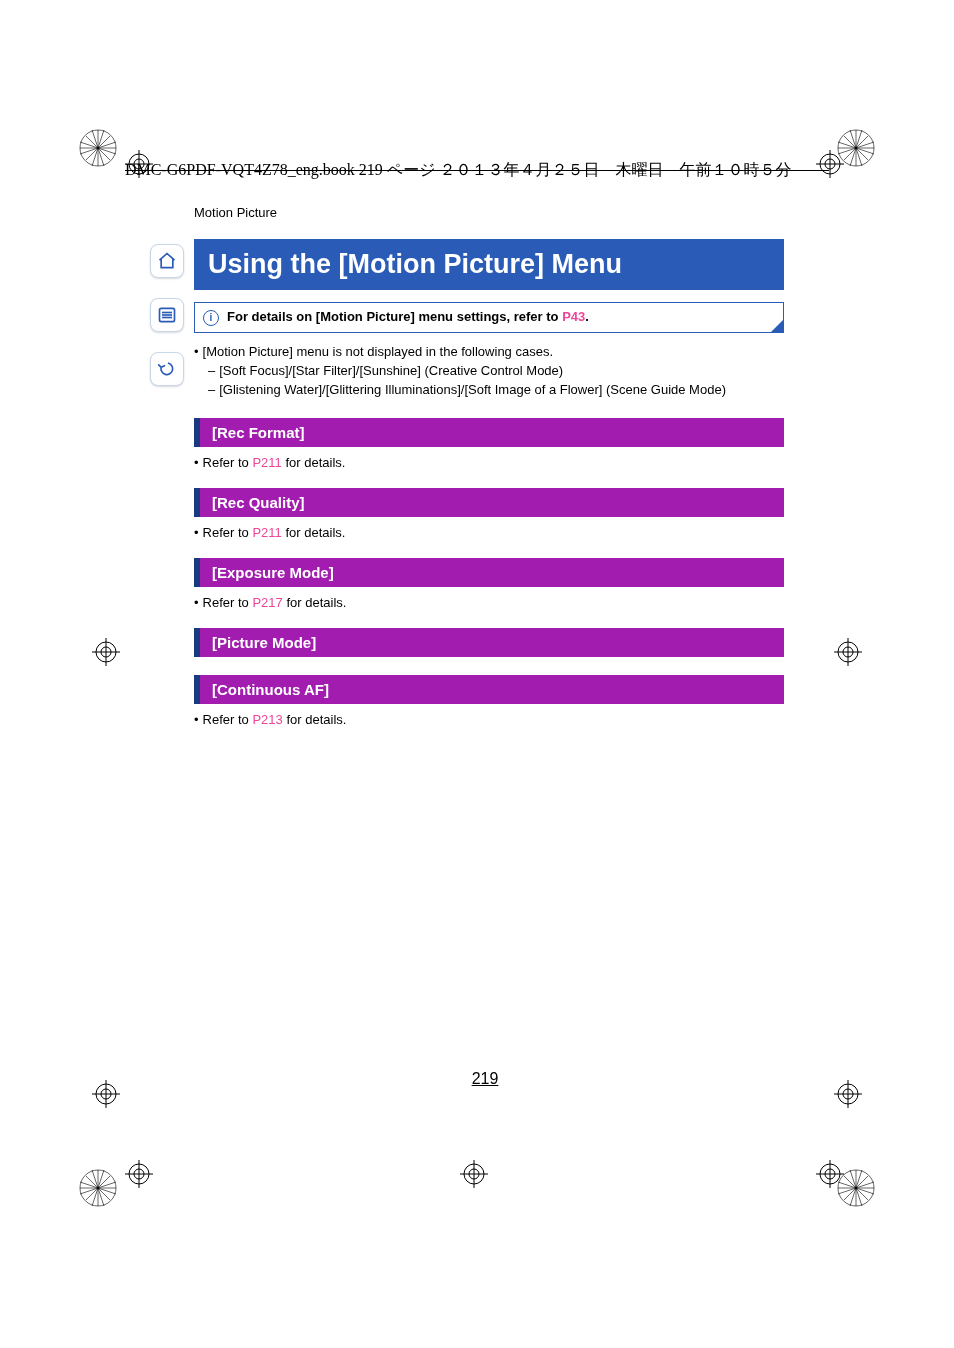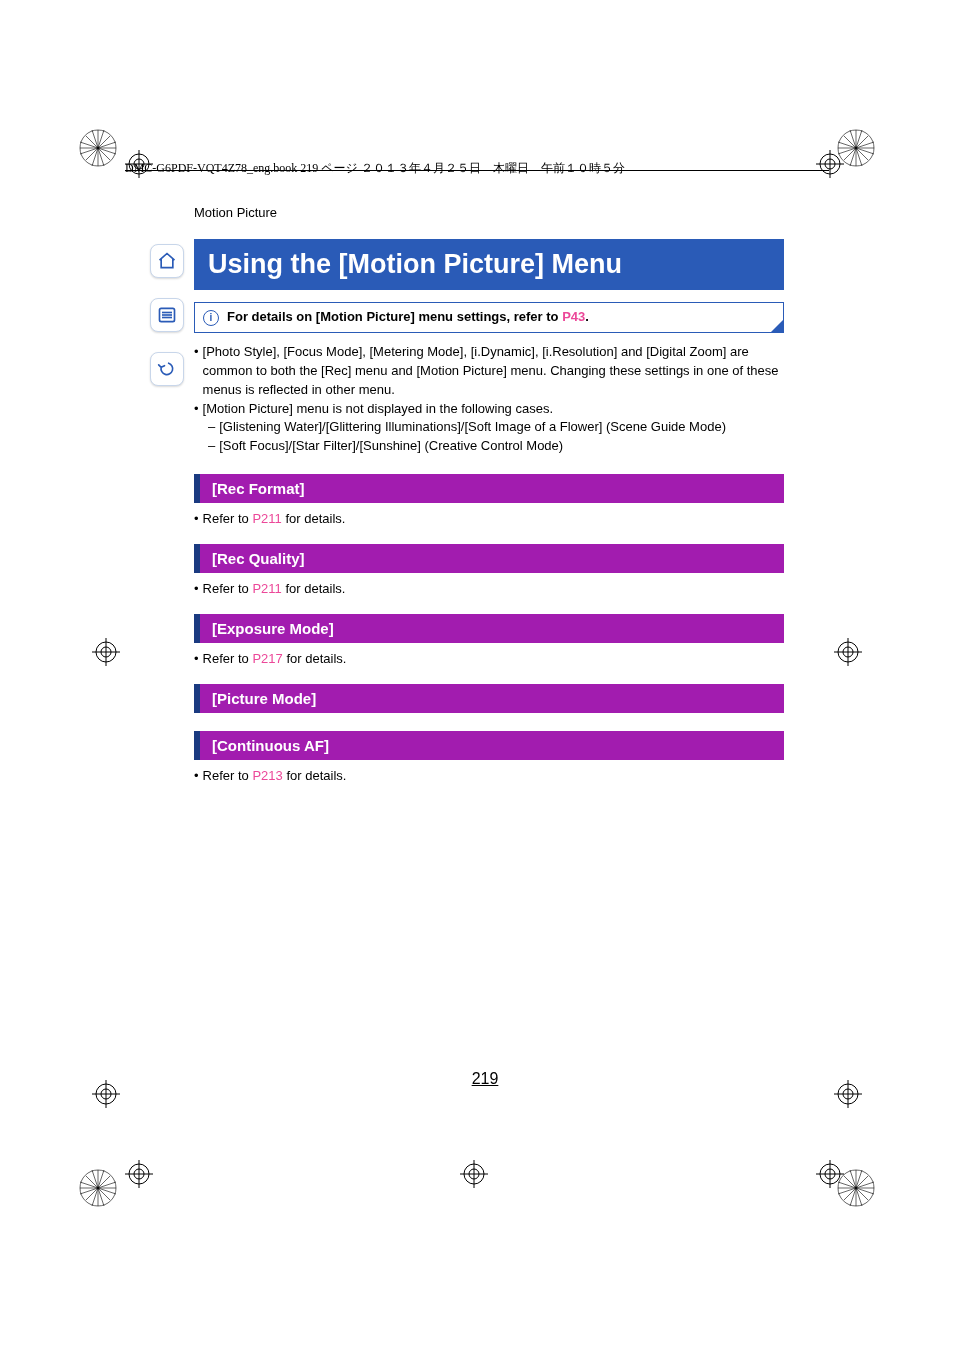--- a/index.html
+++ b/index.html
@@ -3,21 +3,21 @@
 <meta charset="utf-8">
 <style>
   * { margin: 0; padding: 0; box-sizing: border-box; }
   html, body { width: 954px; height: 1348px; background: #fff; font-family: Arial, Helvetica, sans-serif; color: #000; position: relative; }
   .reg-mark { position: absolute; width: 28px; height: 28px; }
   .reg-mark svg { display: block; }
   .radial { position: absolute; width: 40px; height: 40px; }
   .radial svg { display: block; }
 
   
-  .book-header { position: absolute; top: 160px; left: 125px; right: 125px; font-size: 12px; font-family: "MS Mincho", serif; color: #000; white-space: nowrap; overflow: hidden; }
+  .book-header { position: absolute; top: 160px; left: 125px; right: 125px; font-size: 16px; font-family: "MS Mincho", serif; color: #000; white-space: nowrap; overflow: hidden; }
 
   
   .page { position: absolute; top: 195px; left: 194px; width: 590px; }
 
   .breadcrumb { font-size: 13px; color: #000; margin: 10px 0 4px; }
 
   
   .top-strip { position: absolute; top: 0; left: 0; right: 0; height: 44px;
                background: linear-gradient(to right, #ffffff 0%, #ffffff 46%, #9ec2e9 70%, #3a74c6 100%);
                clip-path: polygon(0 0, 100% 0, 100% 100%, calc(100% - 30px) 100%, calc(100% - 60px) 0, 0 0);
@@ -248,31 +248,28 @@
     <div class="callout-icon">
         <span>i</span>
       </div>
     <div class="callout-text">
       <span>For details on [Motion Picture] menu settings, refer to </span><span class="link">P43</span><span>.</span>
     </div>
   </div>
 
   <div class="para-block">
     <div class="bullet">
-        <span>[Photo Style], [Focus Mode], [Metering Mode], [i.Dynamic], [i.Resolution] and [Digital Zoom] are common to both the [Rec] menu and [Motion Picture] menu. Changing these settings in one of these menus is reflected in other menu.</span>
-      </div>
-    <div class="bullet">
         <span>[Motion Picture] menu is not displayed in the following cases.</span>
+      </div>
+    <div class="dash">
+        <span>[Soft Focus]/[Star Filter]/[Sunshine] (Creative Control Mode)</span>
       </div>
     <div class="dash">
         <span>[Glistening Water]/[Glittering Illuminations]/[Soft Image of a Flower] (Scene Guide Mode)</span>
       </div>
-    <div class="dash">
-        <span>[Soft Focus]/[Star Filter]/[Sunshine] (Creative Control Mode)</span>
-      </div>
   </div>
 
   <div class="sub-header">[Rec Format]</div>
   <div class="ref-line">
     <span><span>Refer to </span><span class="link">P211</span><span> for details.</span></span>
   </div>
 
   <div class="sub-header">[Rec Quality]</div>
   <div class="ref-line">
     <span><span>Refer to </span><span class="link">P211</span><span> for details.</span></span>

